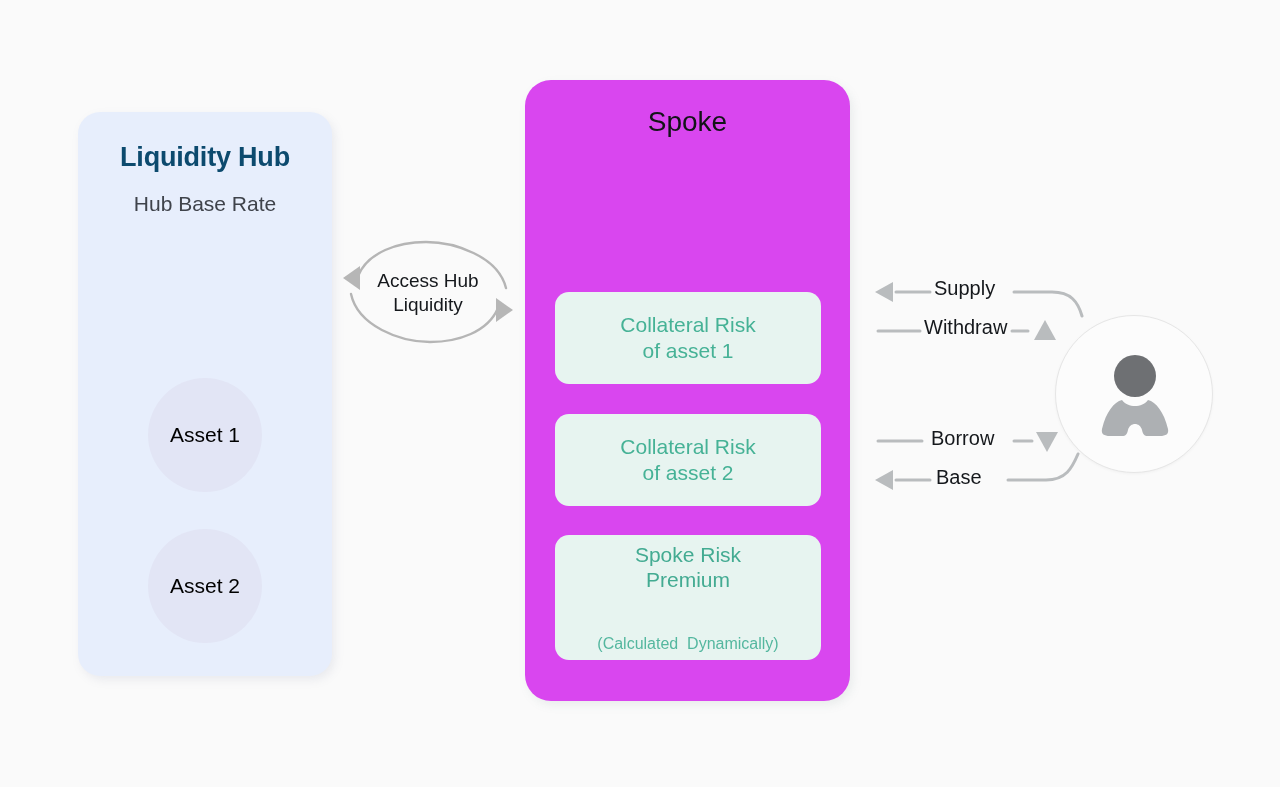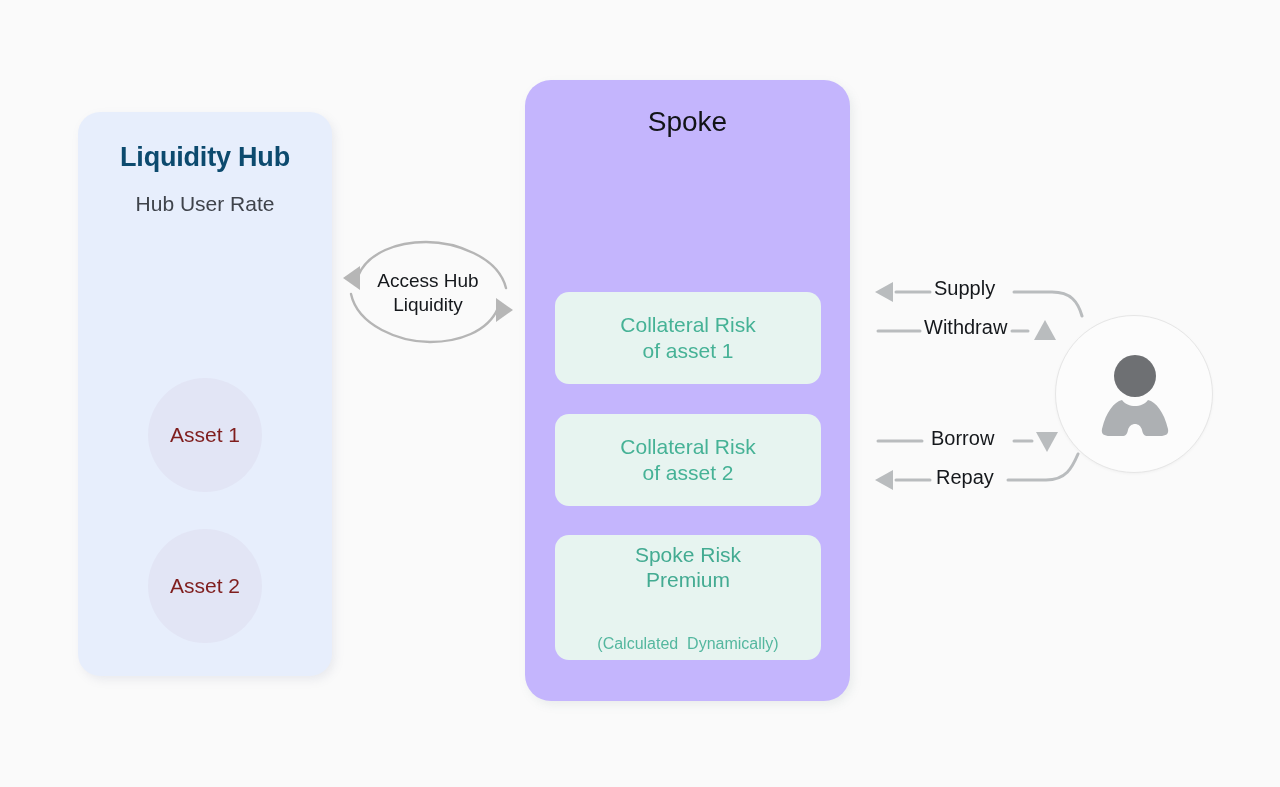--- a/index.html
+++ b/index.html
@@ -74,33 +74,33 @@
     position: absolute;
     left: 70px;
     width: 114px;
     height: 114px;
     border-radius: 50%;
     background: #e2e5f5;
     display: flex;
     align-items: center;
     justify-content: center;
     font-size: 21px;
-    color: #7f1d1d;
+    color: #000000;
   }
   .asset-1 { top: 266px; }
   .asset-2 { top: 417px; }
 
   
   .spoke-panel {
     position: absolute;
     left: 525px;
     top: 80px;
     width: 325px;
     height: 621px;
-    background: #c4b5fd;
+    background: #d946ef;
     border-radius: 26px;
     box-shadow: 3px 4px 10px rgba(120,150,145,0.13);
   }
 
   .spoke-title {
     position: absolute;
     left: 0; right: 0;
     top: 26px;
     text-align: center;
     font-size: 28px;
@@ -198,21 +198,21 @@
 </style>
 </head>
 <body>
 
 <div id="stage">
 
   <div class="hub-panel">
 
     <div class="hub-title">Liquidity Hub</div>
 
-    <div class="hub-subtitle">Hub User Rate</div>
+    <div class="hub-subtitle">Hub Base Rate</div>
 
 
     <div class="asset-circle asset-1">
       <span>Asset 1</span>
     </div>
 
     <div class="asset-circle asset-2">
       <span>Asset 2</span>
     </div>
   </div>
@@ -285,21 +285,21 @@
       <g>
         <polygon points="27,206 27,226 9,216 " fill="#b9bcbe"></polygon>
         <line x1="30" y1="216" x2="64" y2="216" stroke="#b9bcbe" stroke-width="3" stroke-linecap="round"></line>
         <path d="M 142 216 L 180 216 C 200 216, 206 204, 212 190" fill="none" stroke="#b9bcbe" stroke-width="3" stroke-linecap="round"></path>
       </g>
     </svg>
 
     <div class="flow-label flow-supply">Supply</div>
     <div class="flow-label flow-withdraw">Withdraw</div>
     <div class="flow-label flow-borrow">Borrow</div>
-    <div class="flow-label flow-repay">Repay</div>
+    <div class="flow-label flow-repay">Base</div>
   </div>
 
   <div class="user-avatar">
     <svg width="158" height="158" viewBox="0 0 158 158">
       <circle cx="79" cy="60" r="21" fill="#6e7073"></circle>
       <path d="M 46 113 C 50 96, 58 86, 66 84 C 72 92, 86 92, 92 84
                C 100 86, 108 96, 112 113
                C 113 118, 110 120, 104 120
                L 92 120 C 88 120, 87 118, 86 114
                C 84 106, 74 106, 72 114

